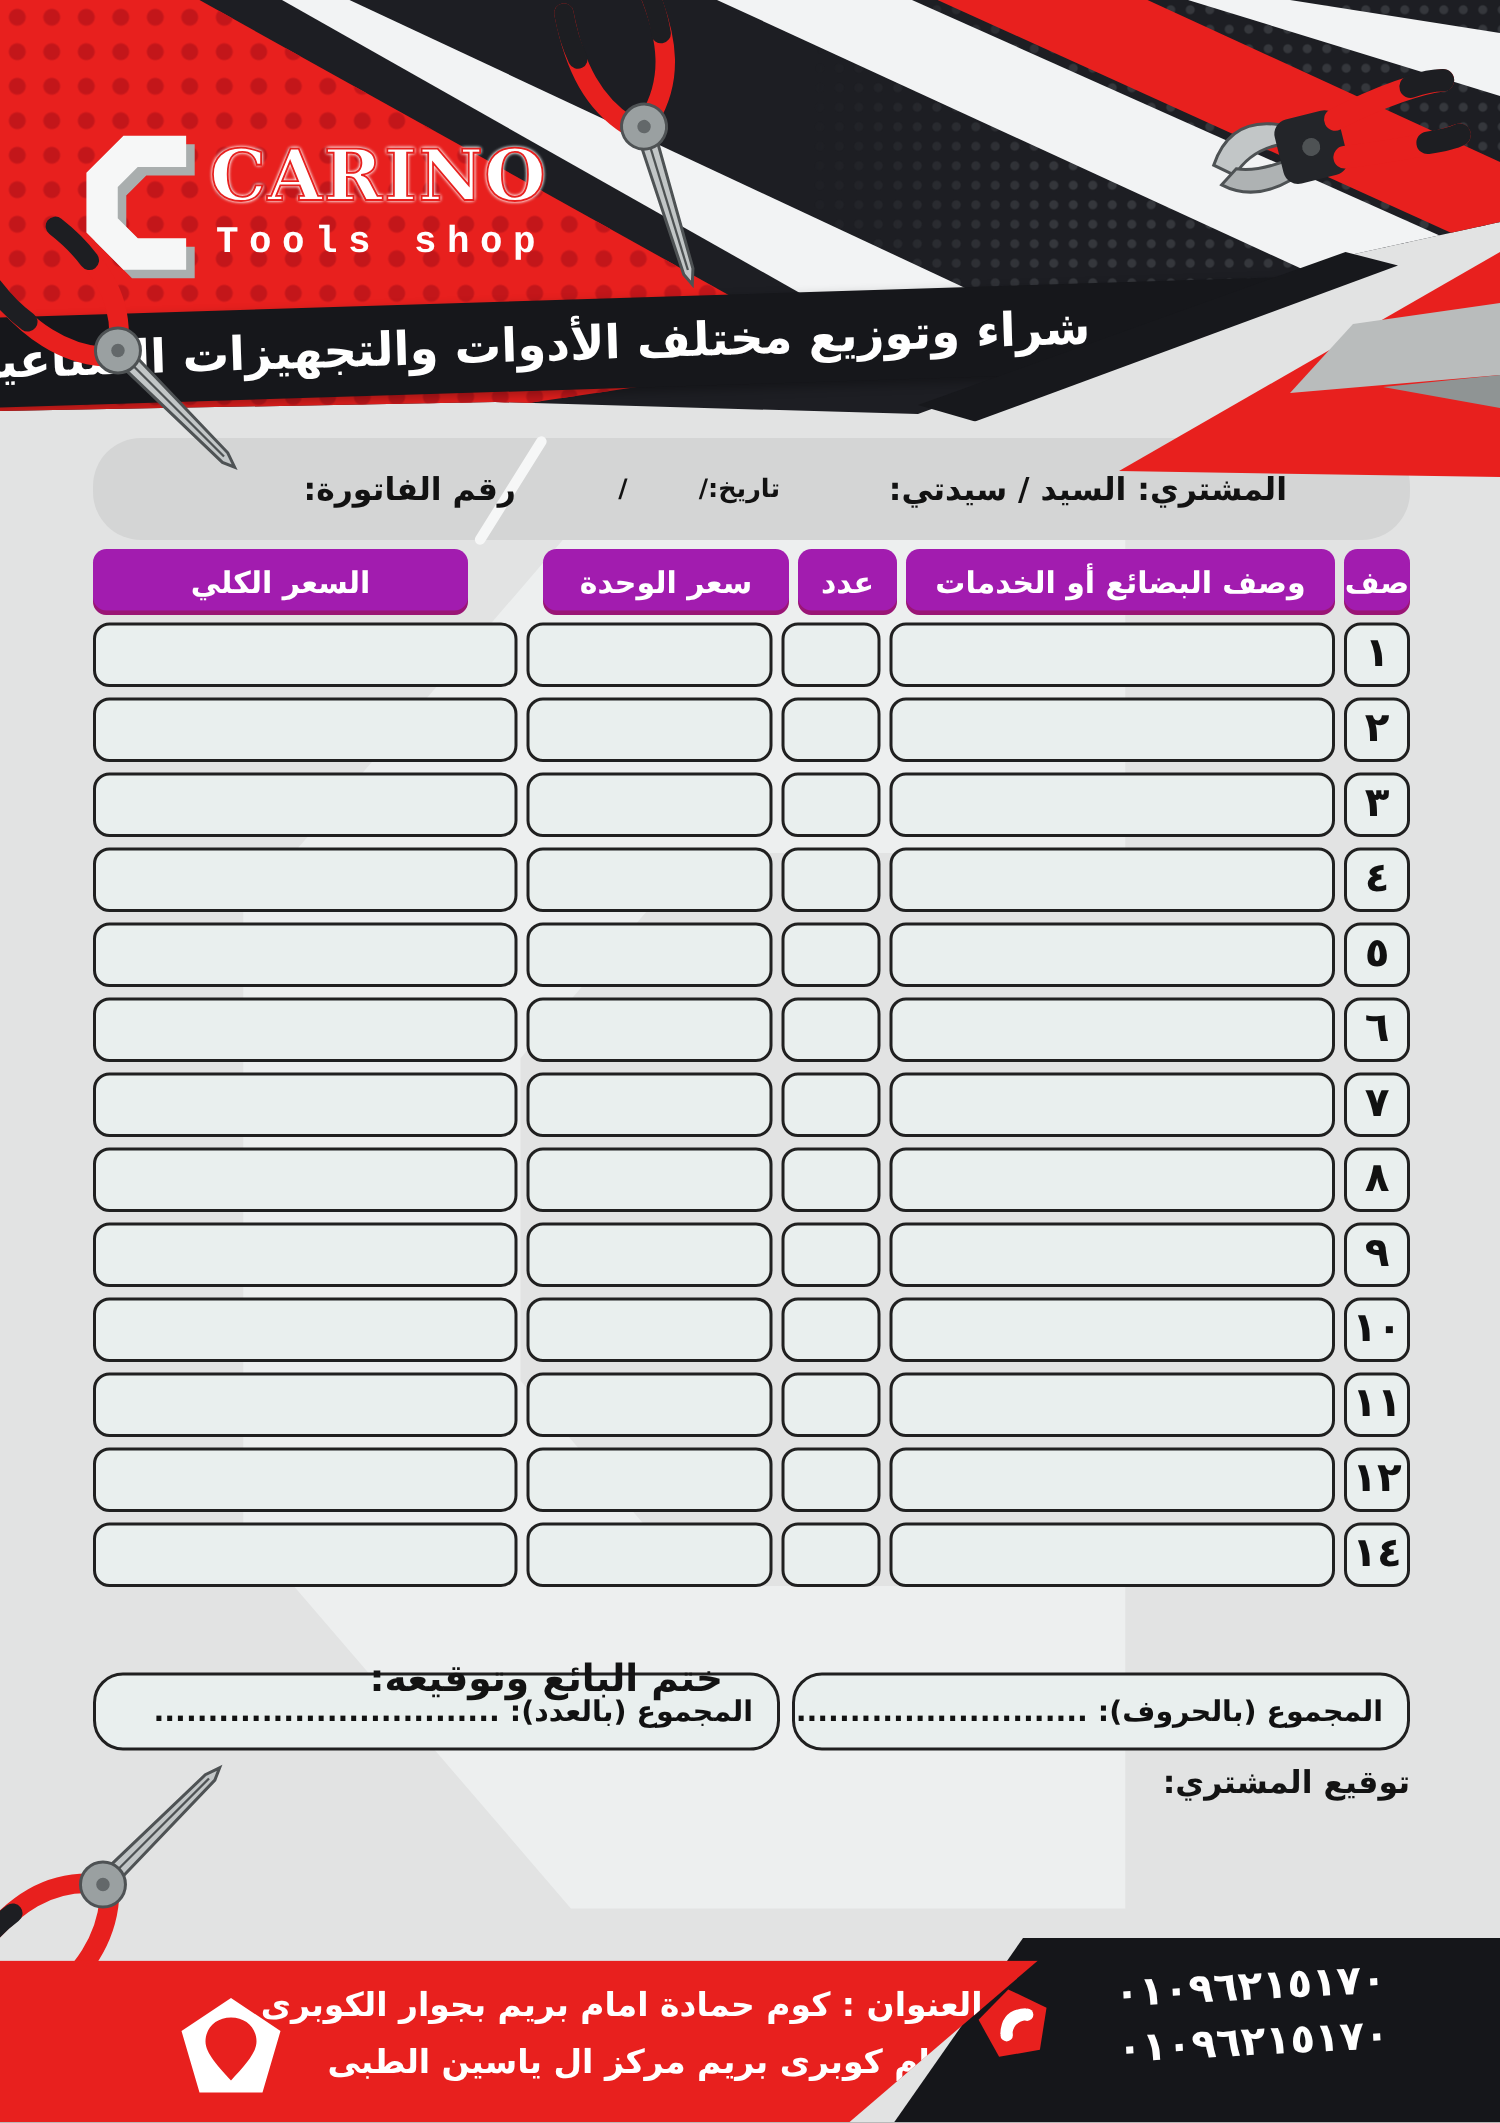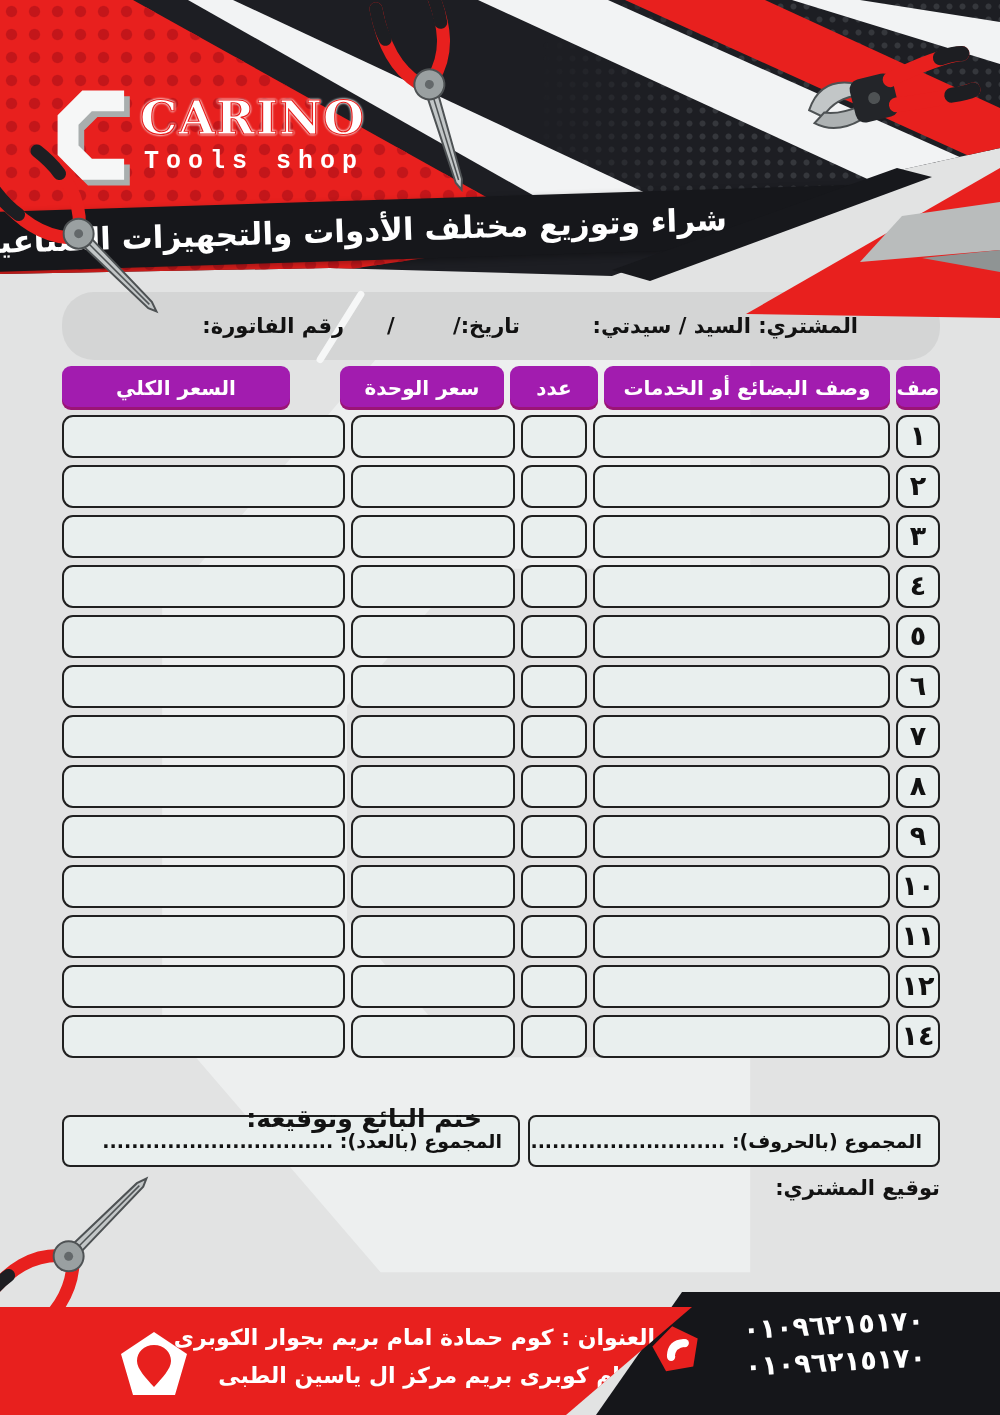--- a/index.html
+++ b/index.html
@@ -46,41 +46,41 @@
   .chv{position:absolute;inset:0;}
   .chv-black{background:#17181c;clip-path:polygon(612px 270px,897px 168px,932px 177px,650px 281px);}
   .chv-red{background:#e8201e;clip-path:polygon(1000px 168px,1000px 318px,746px 314px);}
   .chv-gray{background:#b9bcbc;clip-path:polygon(1000px 202px,1000px 250px,860px 262px,902px 216px);}
   .chv-dark{background:#8f9494;clip-path:polygon(1000px 250px,1000px 272px,922px 258px);}
 
   
   .infobar{position:absolute;left:62px;top:292px;width:878px;height:68px;background:#d4d5d5;
            border-radius:32px;z-index:6;color:#121212;}
   .infobar .buyer{position:absolute;right:82px;top:0;line-height:68px;font-weight:bold;font-size:21px;direction:rtl;white-space:nowrap;}
-  .infobar .dategrp{position:absolute;left:246px;width:212px;top:0;line-height:68px;font-weight:bold;font-size:21px;direction:rtl;white-space:pre;}
+  .infobar .dategrp{position:absolute;left:246px;width:212px;top:0;line-height:68px;font-weight:bold;font-size:17px;direction:rtl;white-space:pre;}
   .infobar .invno{position:absolute;left:132px;width:150px;top:0;line-height:68px;font-weight:bold;font-size:21px;direction:rtl;text-align:right;white-space:nowrap;}
   .infobar .divider{position:absolute;left:275px;top:-7px;width:7px;height:84px;background:#f6f7f7;
            border-radius:4px;transform:rotate(32deg);}
 
   
   .thead{position:absolute;left:62px;top:366px;width:878px;height:44px;display:flex;
          direction:rtl;gap:6px;z-index:5;}
   .hbox{background:#a21caf;border-radius:9px;color:#fff;font-weight:bold;font-size:20px;
         display:flex;align-items:center;justify-content:center;height:44px;
         box-shadow:inset 0 -3px 0 rgba(140,10,10,.35);}
-  .w-num{width:44px;} .w-desc{width:286px;} .w-qty{width:88px;} .w-unit{width:164px;margin-left:44px;} .w-total{flex:1;}
+  .w-num{width:44px;} .w-desc{width:286px;} .w-qty{width:66px;} .w-unit{width:164px;margin-left:44px;} .w-total{flex:1;}
   .rows{position:absolute;left:62px;top:415px;width:878px;z-index:5;}
   .trow{display:flex;direction:rtl;gap:6px;margin-bottom:7px;height:43px;}
   .cell{background:#e9efee;border:2px solid #202020;border-radius:11px;box-sizing:border-box;}
   .c-num{width:44px;font-size:27px;font-weight:bold;text-align:center;line-height:38px;color:#111;}
   .c-desc{width:297px;} .c-qty{width:66px;} .c-unit{width:164px;} .c-total{flex:1;}
 
   .totals{position:absolute;left:62px;top:1115px;width:878px;height:52px;display:flex;
           direction:rtl;gap:8px;z-index:5;}
-  .tbox{background:#e9efee;border:2px solid #202020;border-radius:8px;box-sizing:border-box;
+  .tbox{background:#e9efee;border:2px solid #202020;border-radius:20px;box-sizing:border-box;
         font-weight:bold;font-size:19px;color:#111;line-height:48px;padding:0 16px;
         direction:rtl;text-align:right;white-space:nowrap;overflow:hidden;}
   .t-words{width:412px;} .t-nums{flex:1;}
 
   .sig{position:absolute;z-index:5;font-weight:bold;color:#131313;direction:rtl;white-space:nowrap;}
   .sig-buyer{left:780px;top:1176px;width:160px;text-align:right;font-size:21px;}
   .sig-seller{left:298px;top:1104px;width:184px;text-align:left;font-size:25px;}
 
   
   .foot-black{position:absolute;left:0;top:1280px;width:1000px;height:135px;background:#15161a;

